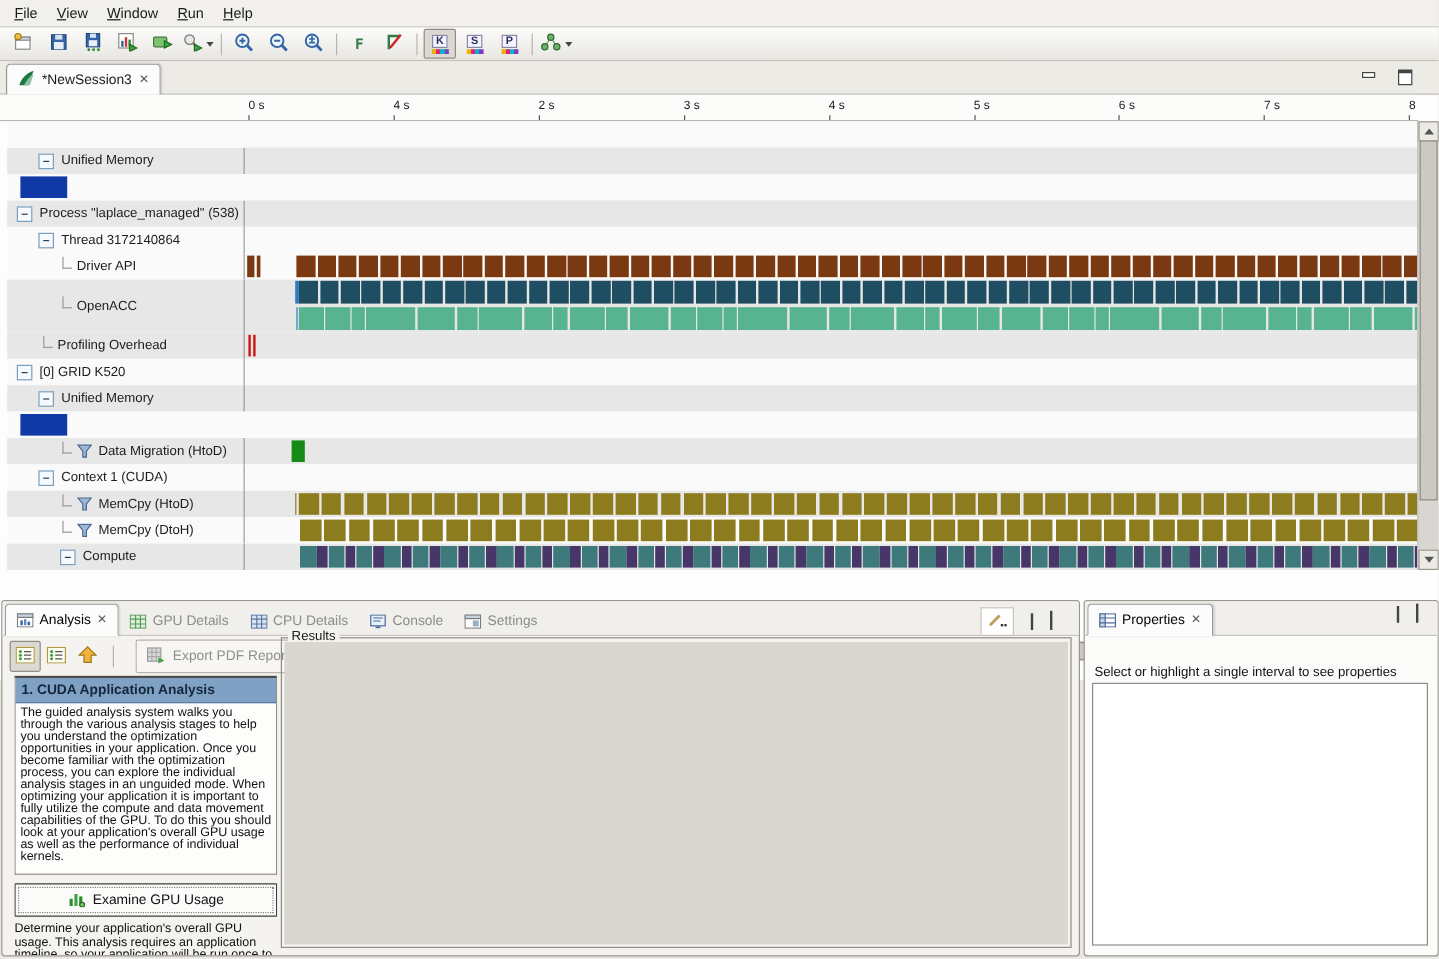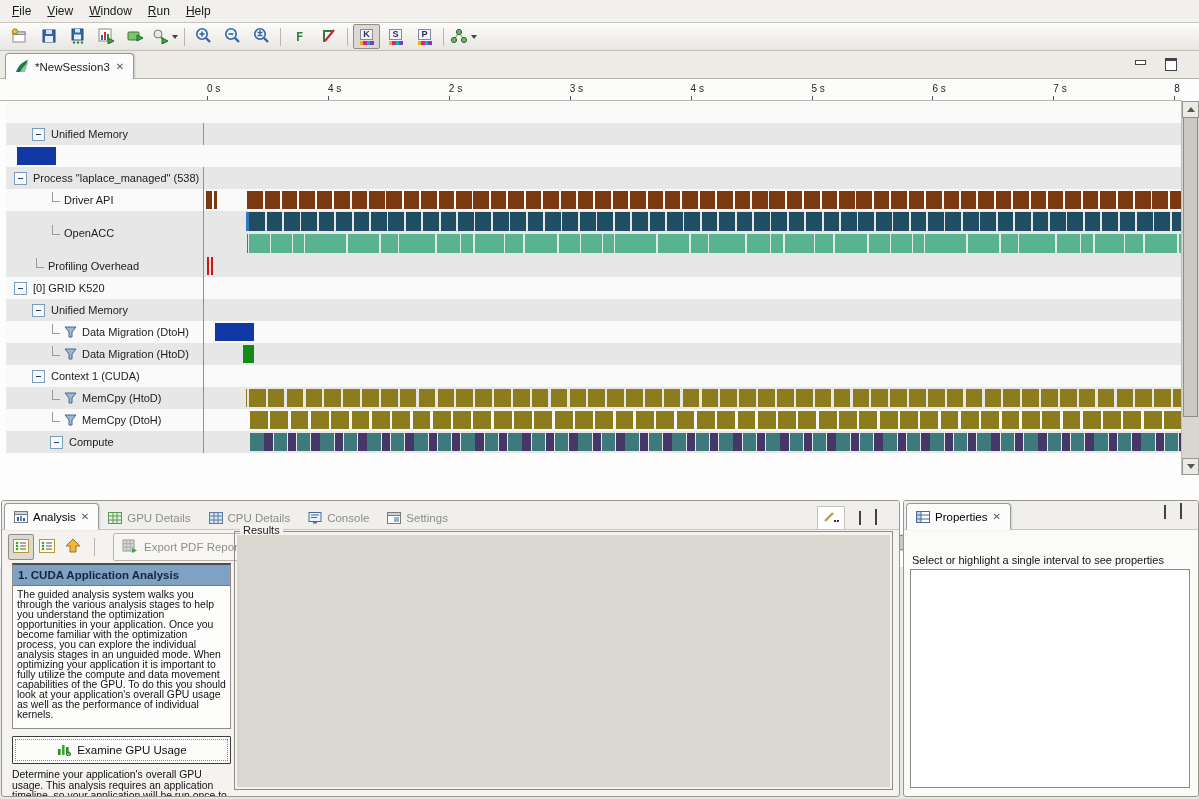--- a/index.html
+++ b/index.html
@@ -271,20 +271,29 @@
         <div class="tlabel dark">
           <span style="flex: 0 0 auto; width: 8px;"></span>
           <span class="exp"></span>
           <span>Process "laplace_managed" (538)</span>
         </div>
         <div class="ttrack dark"></div>
       </div>
       <div class="trow" style="height: 22px;">
         <div class="gutter"></div>
         <div class="tlabel light">
+          <span style="flex: 0 0 auto; width: 26px;"></span>
+          <span class="exp"></span>
+          <span>Thread 3172140864</span>
+        </div>
+        <div class="ttrack light"></div>
+      </div>
+      <div class="trow" style="height: 22px;">
+        <div class="gutter"></div>
+        <div class="tlabel light">
           <span style="flex: 0 0 auto; width: 46px;"></span>
           <span class="conn"></span>
           <span>Driver API</span>
         </div>
         <div class="ttrack light">
           <div class="bar" style="left: 2px; width: 6.3px; top: 2px; height: 18px; background: rgb(122, 57, 17);"></div>
           <div class="bar" style="left: 9.9px; width: 3px; top: 2px; height: 18px; background: rgb(122, 57, 17);"></div>
           <div class="bar" style="left: 43.1px; width: 15.5px; top: 2px; height: 18px; background: rgb(122, 57, 17);"></div>
           <div class="bar" style="left: 60.5px; width: 15.5px; top: 2px; height: 18px; background: rgb(122, 57, 17);"></div>
           <div class="bar" style="left: 77.9px; width: 15.5px; top: 2px; height: 18px; background: rgb(122, 57, 17);"></div>
@@ -469,30 +478,20 @@
         <div class="gutter"></div>
         <div class="tlabel dark">
           <span style="flex: 0 0 auto; width: 26px;"></span>
           <span class="exp"></span>
           <span>Unified Memory</span>
         </div>
         <div class="ttrack dark"></div>
       </div>
       <div class="trow" style="height: 22px;">
         <div class="gutter"></div>
-        <div class="tlabel light">
-          <span style="flex: 0 0 auto; width: 46px;"></span>
-          <span class="conn"></span>
-          <span style="flex: 0 0 auto; margin-right: 5px; display: inline-flex;">
-            <svg width="13" height="12">
-              <polygon points="1,1 12,1 8,6 8,11 5,11 5,6" fill="#9db8d6" stroke="#49688e" stroke-width="1"></polygon>
-            </svg>
-          </span>
-          <span>Data Migration (DtoH)</span>
-        </div>
         <div class="ttrack light">
           <div class="bar" style="left: 10.9px; width: 39.1px; top: 2px; height: 18px; background: rgb(16, 57, 166);"></div>
         </div>
       </div>
       <div class="trow" style="height: 22px;">
         <div class="gutter"></div>
         <div class="tlabel dark">
           <span style="flex: 0 0 auto; width: 46px;"></span>
           <span class="conn"></span>
           <span style="flex: 0 0 auto; margin-right: 5px; display: inline-flex;">

